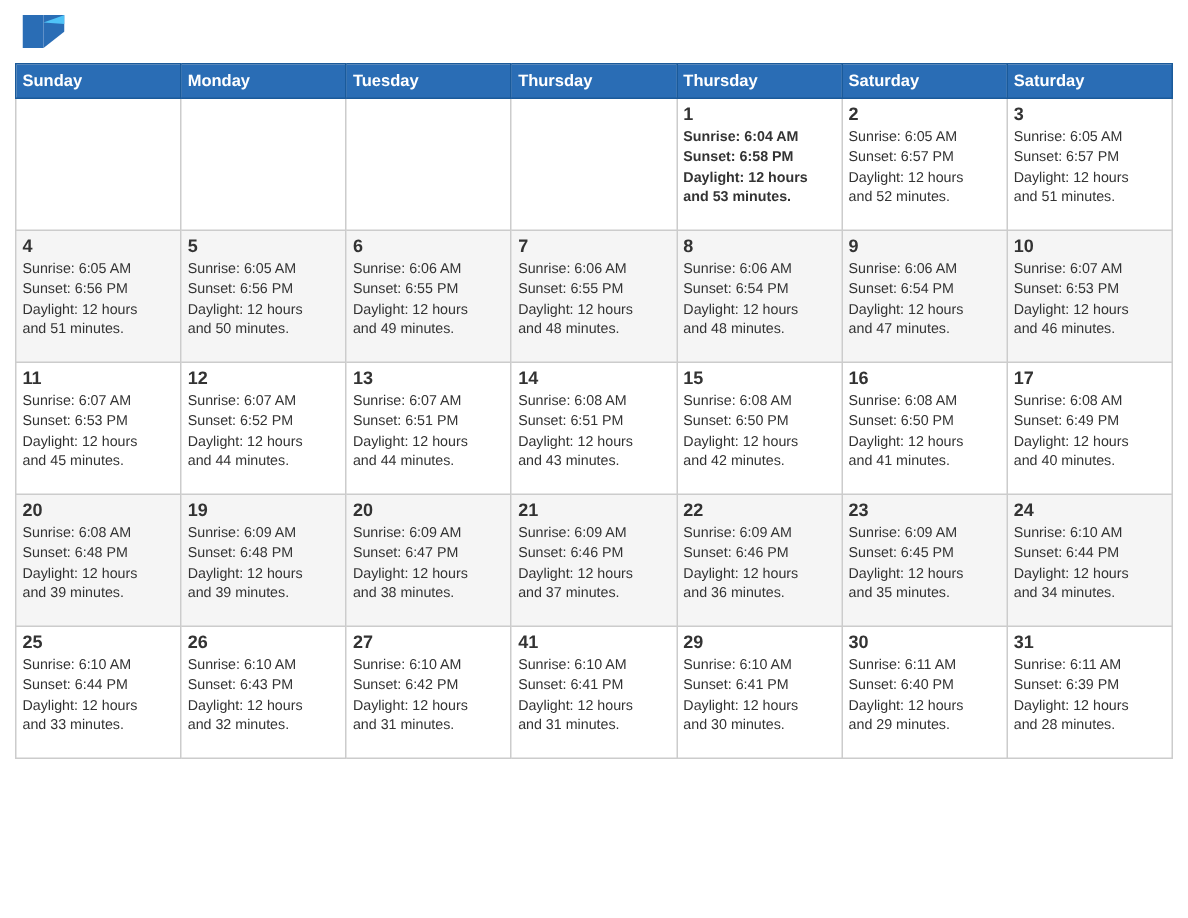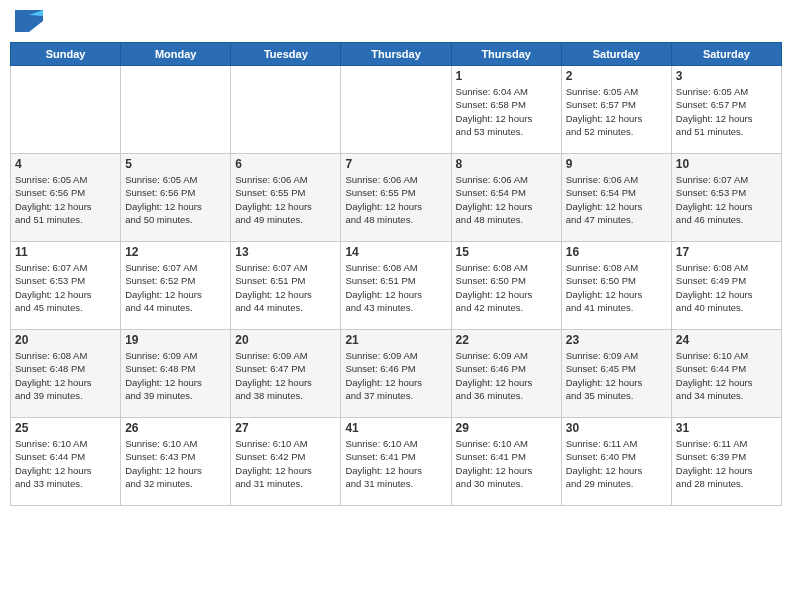--- a/index.html
+++ b/index.html
@@ -43,21 +43,21 @@
       border-collapse: collapse;
       font-size: 10px;
     }
     thead tr th {
       background-color: #2a6db5;
       color: #fff;
       font-size: 11px;
       font-weight: bold;
       padding: 5px 4px;
       border: 1px solid #1a5a9a;
-      text-align: center;
+      text-align: left;
     }
     tbody tr td {
       border: 1px solid #ccc;
       vertical-align: top;
       padding: 3px 4px;
       height: 88px;
       width: 110px;
       background: #fff;
     }
     tbody tr:nth-child(even) td {
@@ -114,21 +114,21 @@
       </tr>
   </thead>
   <tbody>
   <tr>
         <td class="empty-cell"></td>
         <td class="empty-cell"></td>
         <td class="empty-cell"></td>
         <td class="empty-cell"></td>
         <td>
           <span class="day-number">1</span>
-          <div class="day-info" style="white-space: pre-line;">Sunrise: 6:04 AM
+          <div class="day-info" style="white-space: pre-line; font-weight: bold;">Sunrise: 6:04 AM
 Sunset: 6:58 PM
 Daylight: 12 hours
 and 53 minutes.</div>
         </td>
         <td>
           <span class="day-number">2</span>
           <div class="day-info" style="white-space: pre-line;">Sunrise: 6:05 AM
 Sunset: 6:57 PM
 Daylight: 12 hours
 and 52 minutes.</div>

